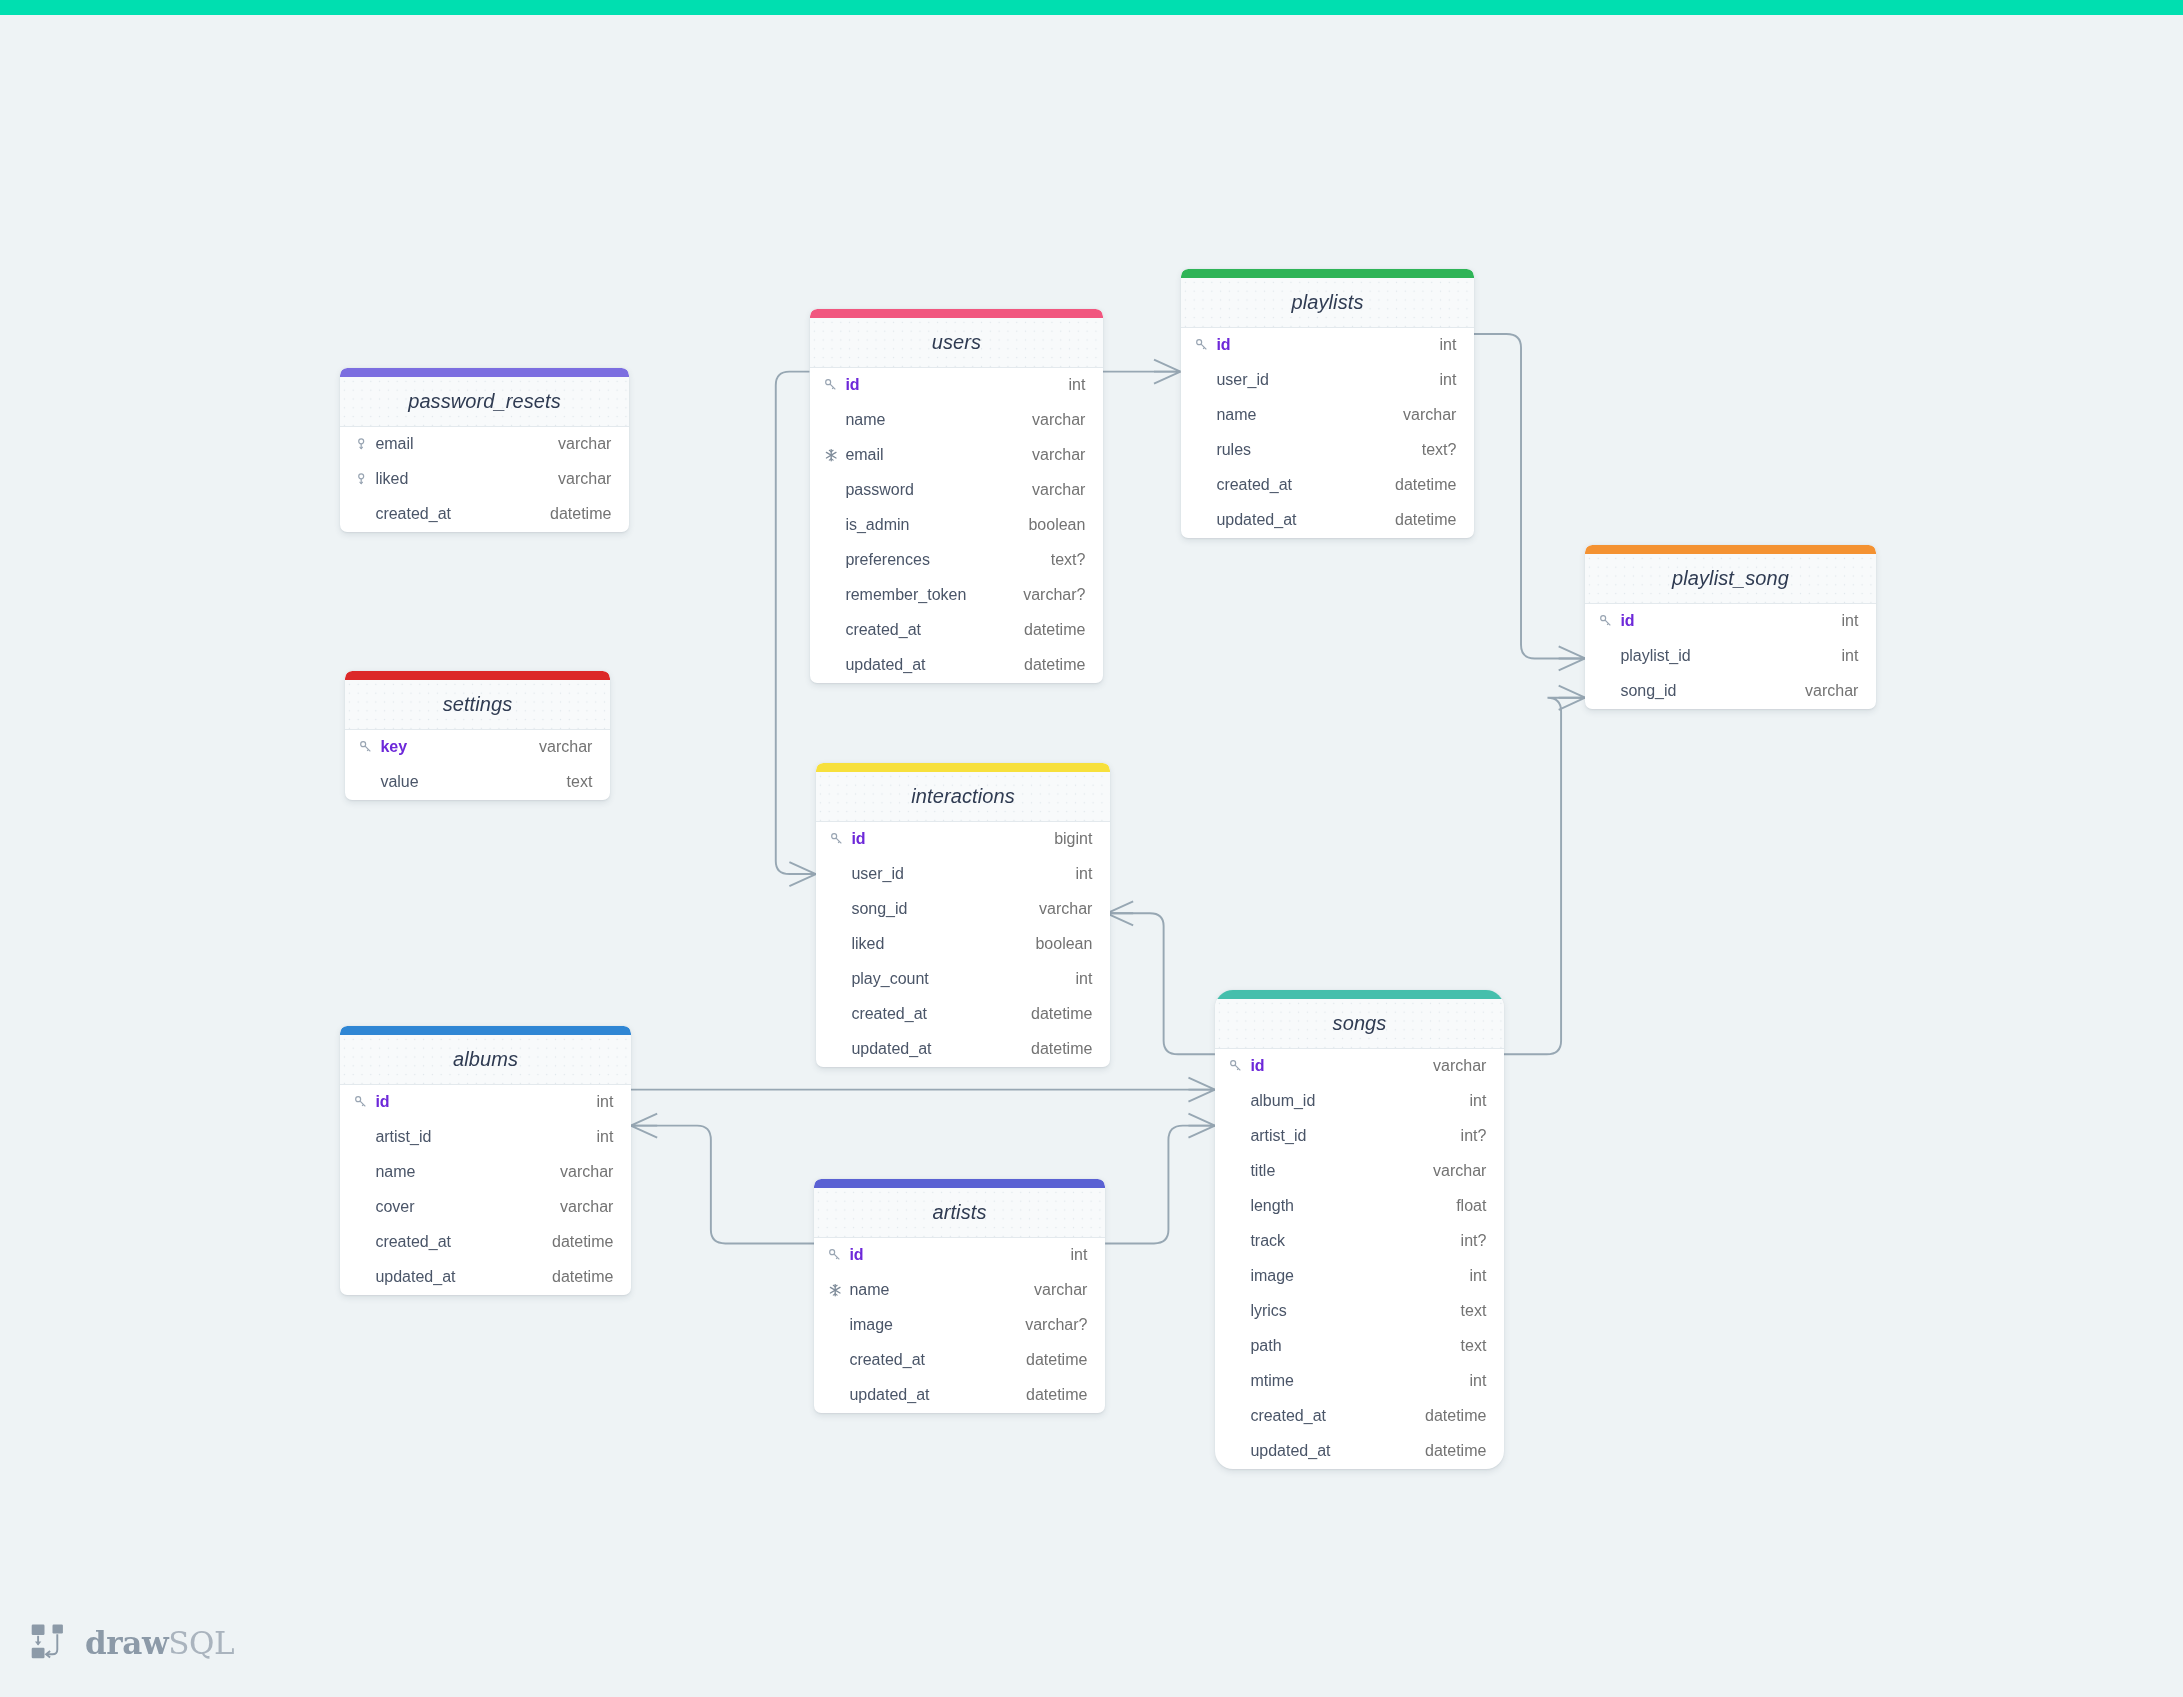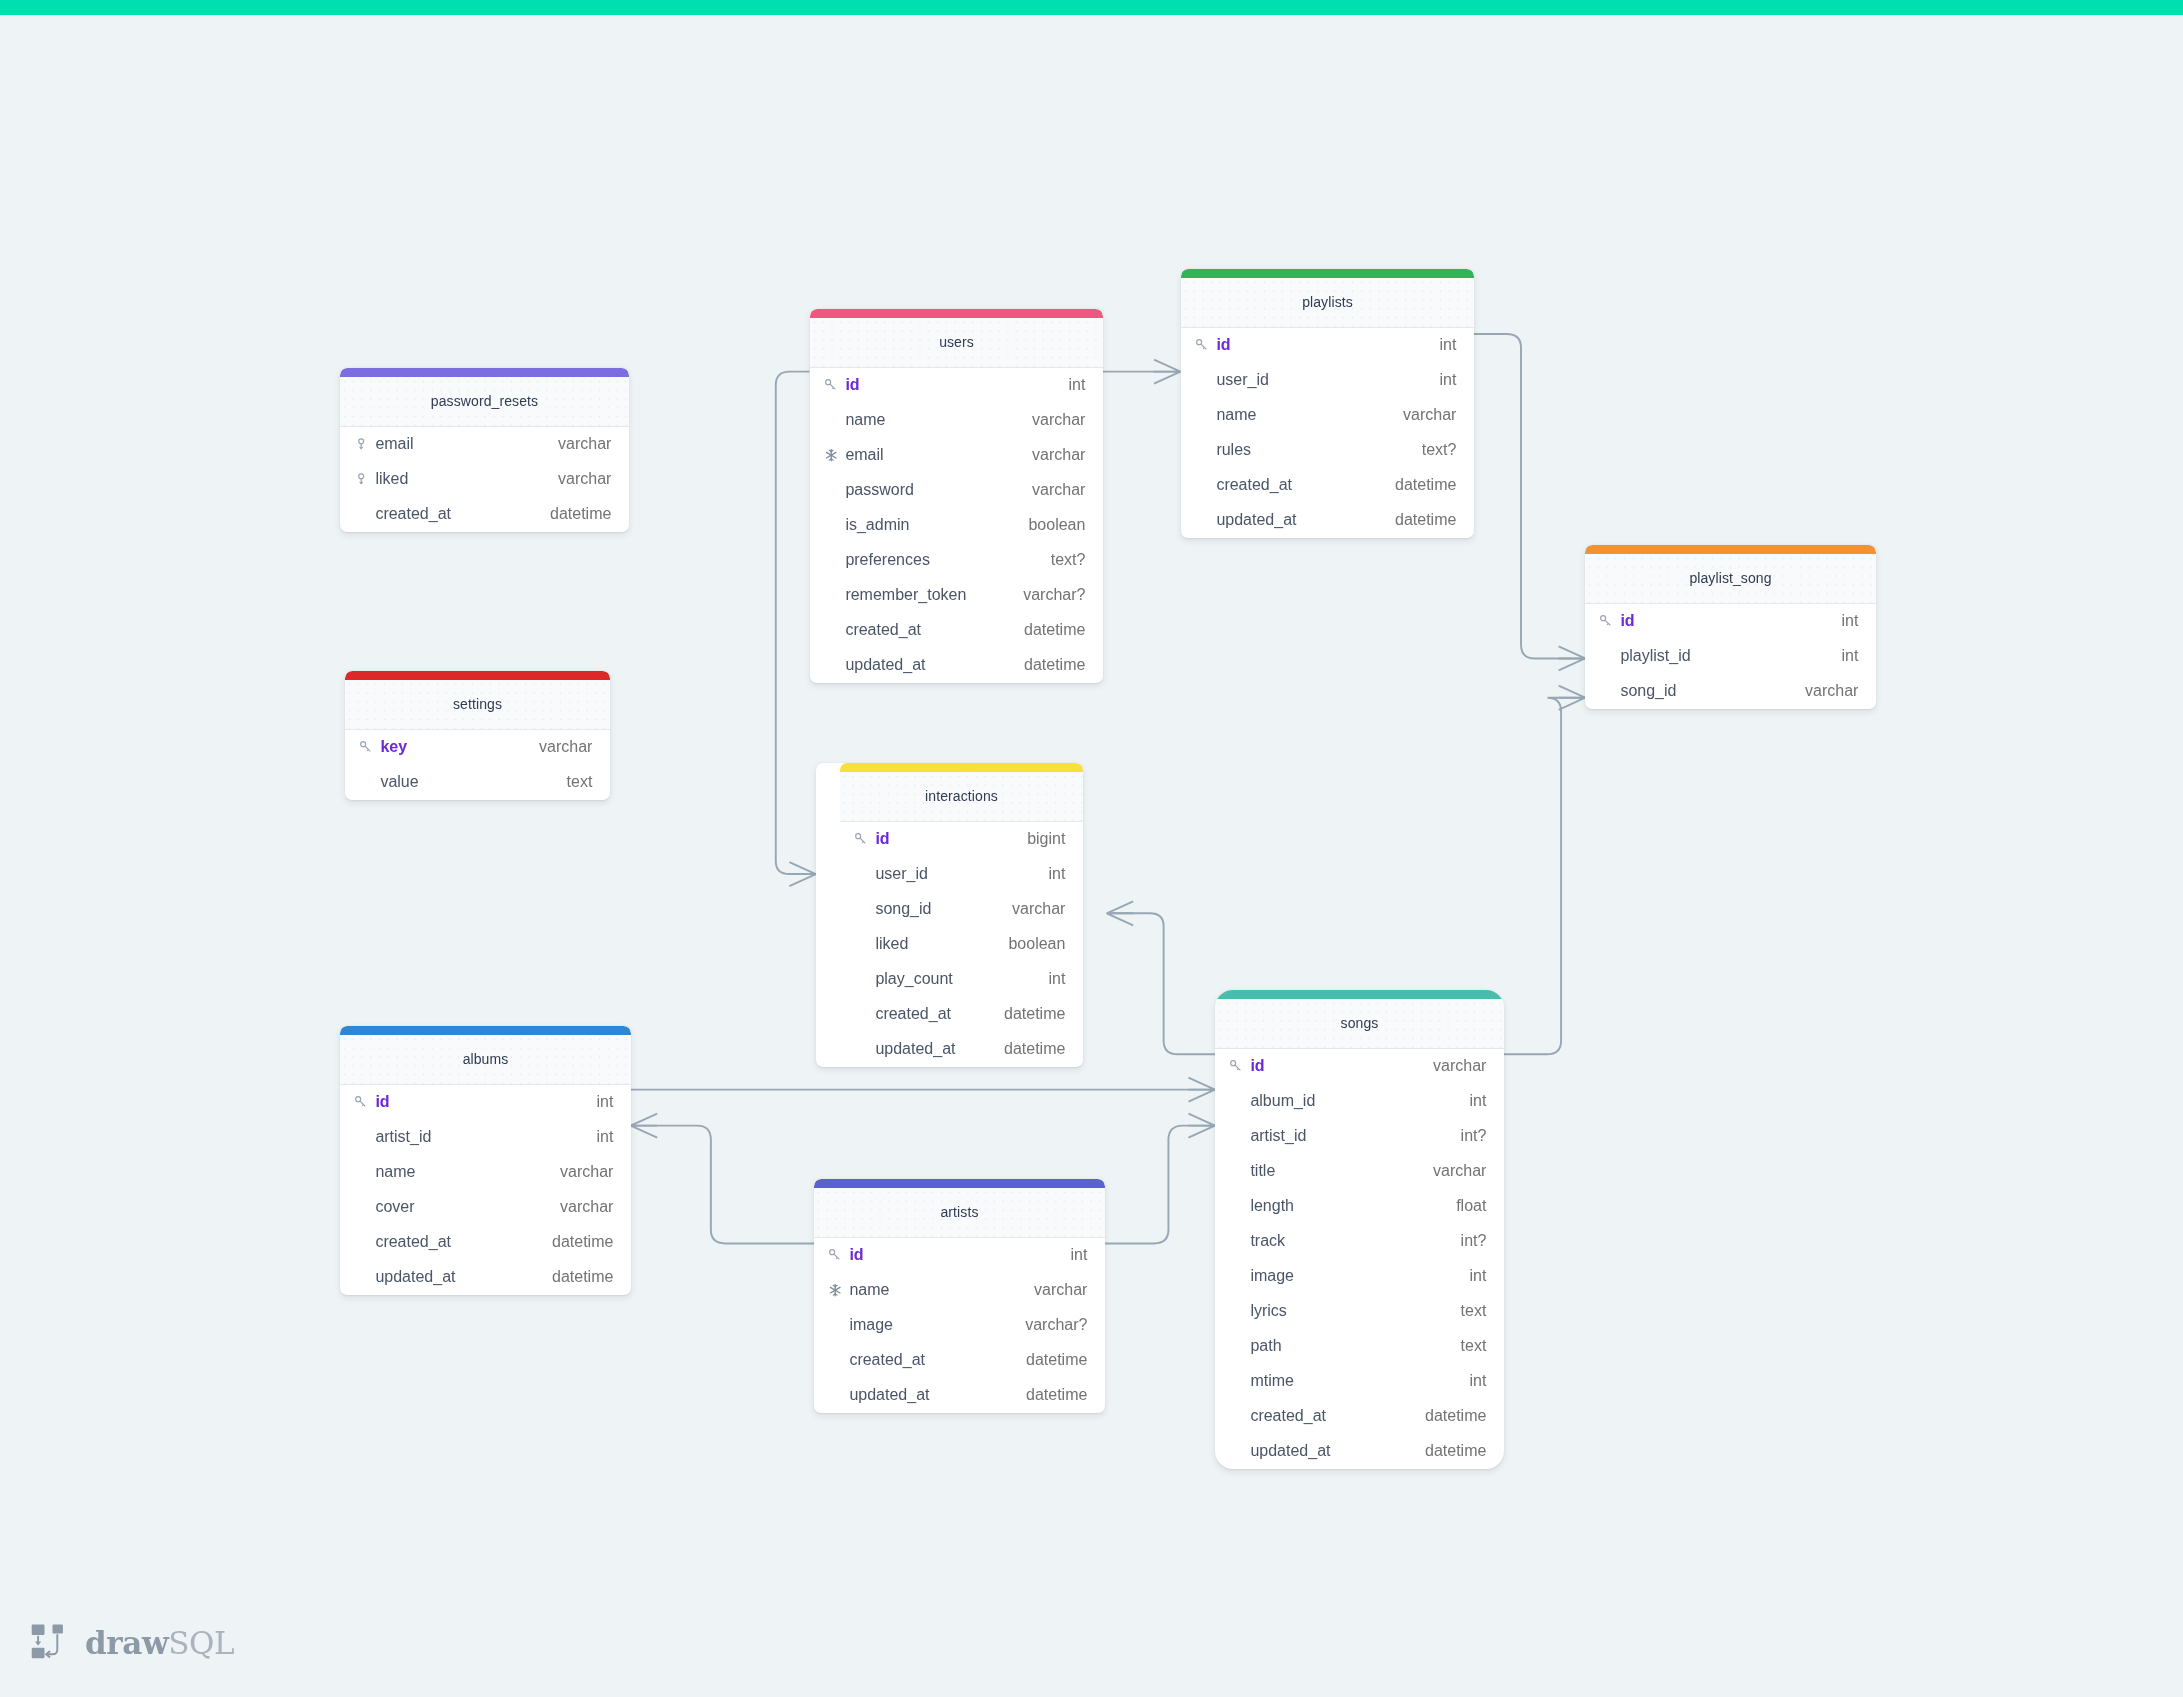--- a/index.html
+++ b/index.html
@@ -50,24 +50,25 @@
     align-items: center;
     justify-content: center;
     background-color: #f8fafb;
     background-image:
       radial-gradient(circle, #dfe6ea 0.8px, transparent 1px);
     background-size: 8.8px 8.8px;
     border-bottom: 0.8px solid #e3e9ed;
     box-sizing: border-box;
   }
   .tbl-title {
-    font-size: 14px;
+    font-size: 20px;
     color: #2f3b52;
     letter-spacing: 0.1px;
     font-weight: 400;
+    font-style: italic;
   }
   .rows { padding: 0; }
   .row {
     display: flex;
     align-items: center;
     height: 35px;
     padding: 0 17.6px 0 14.4px;
     box-sizing: border-box;
   }
   .ic {
@@ -365,21 +366,21 @@
             <span class="fname">playlist_id</span>
             <span class="ftype">int</span>
           </div>
           <div class="row">
             <span class="ic"></span>
             <span class="fname">song_id</span>
             <span class="ftype">varchar</span>
           </div>
         </div>
       </div>
-      <div class="table-card" style="left: 816px; top: 748px; width: 243px; padding-left: 24px;">
+      <div class="table-card" style="left: 816px; top: 748px; width: 294px;">
         <div class="accent" style="background: rgb(247, 224, 60);"></div>
         <div class="tbl-header">
           <div class="tbl-title">interactions</div>
         </div>
         <div class="rows">
           <div class="row">
             <span class="ic">
               <svg width="14.4" height="14.4" viewBox="0 0 18 18">
                 <g fill="none" stroke="#98a4b2" stroke-width="1.5">
                   <circle cx="5.2" cy="5.2" r="3.1"></circle>

